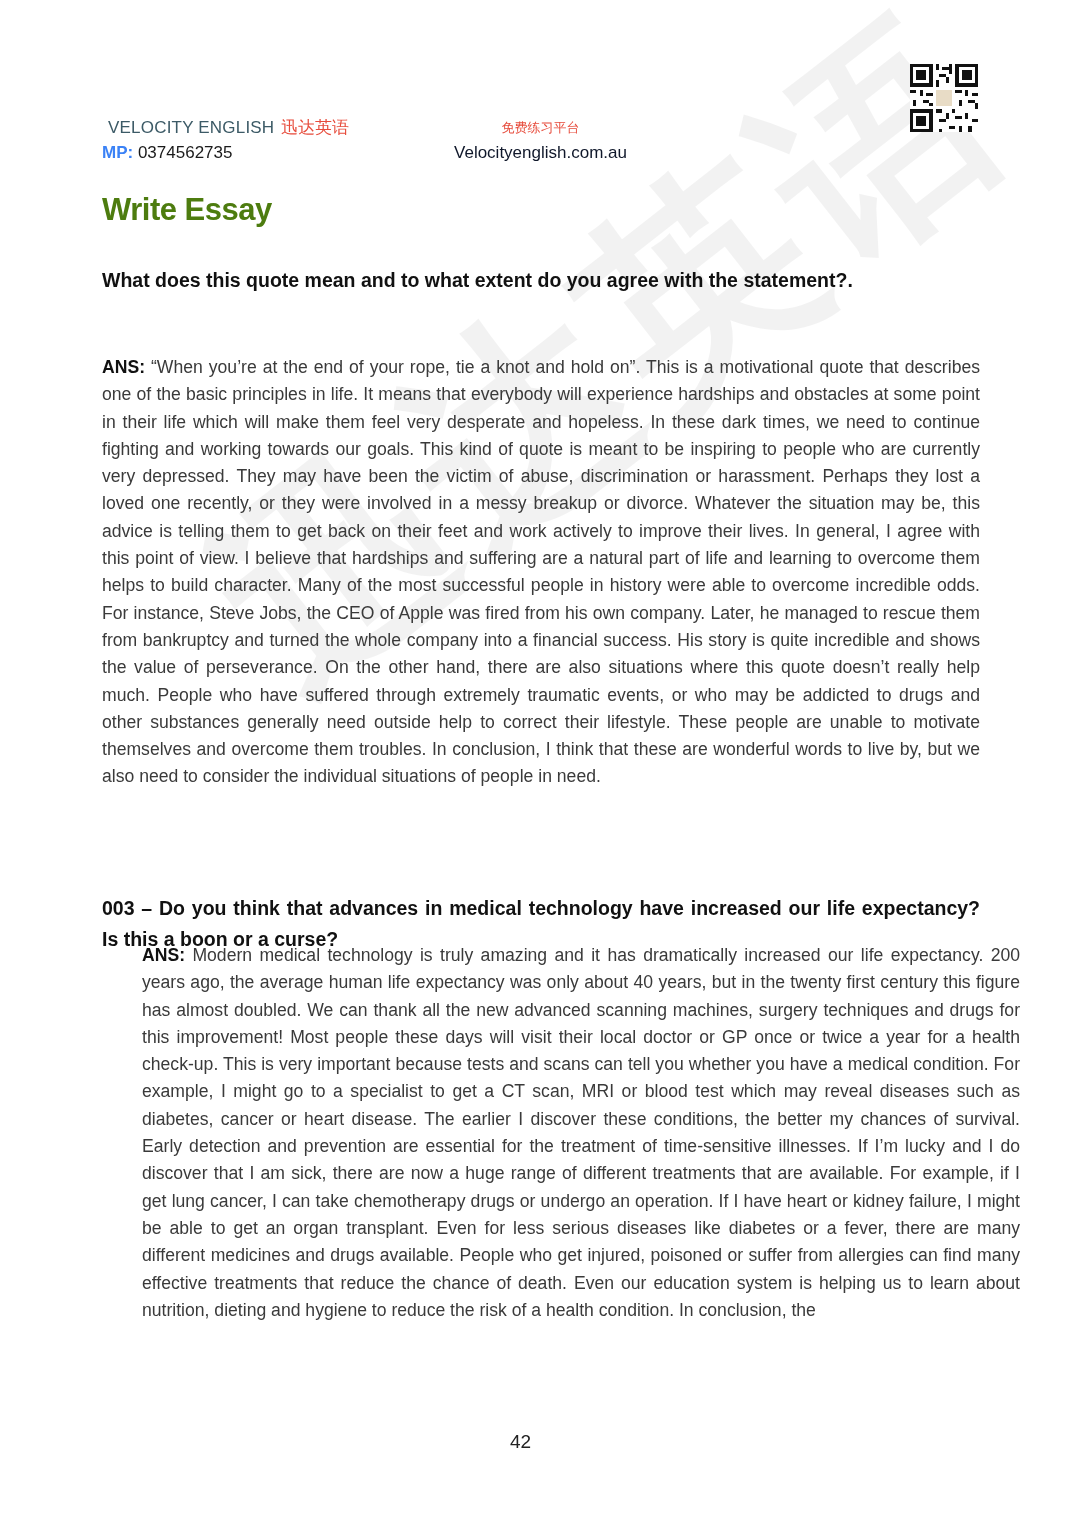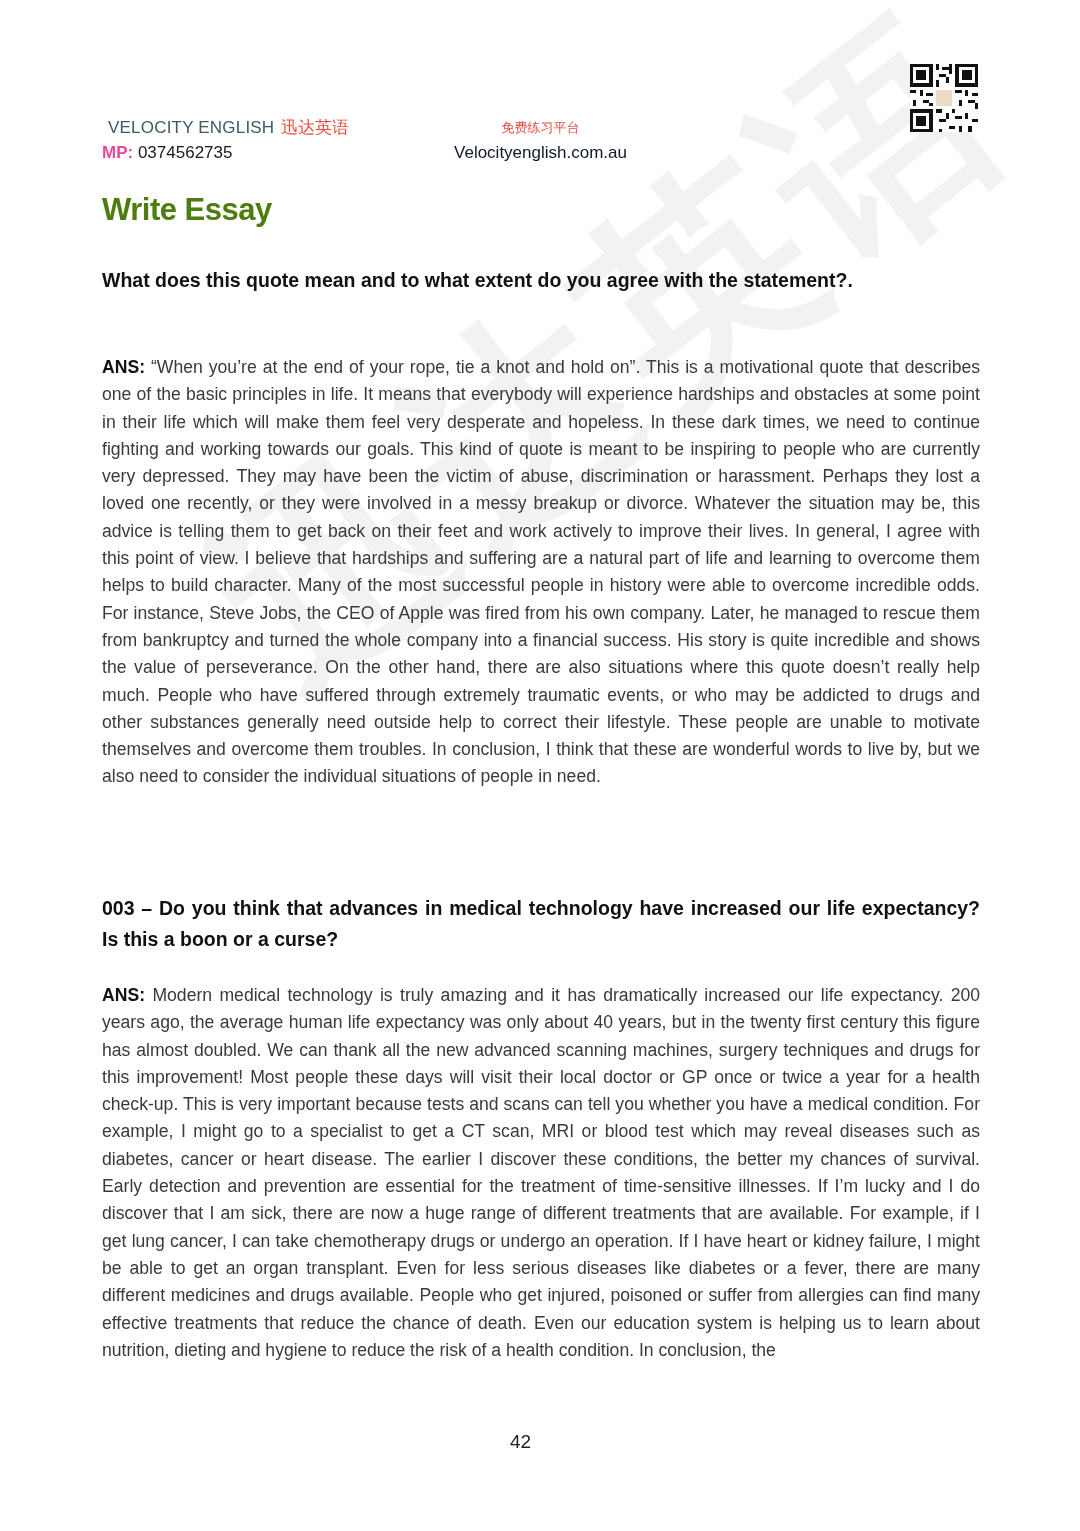--- a/index.html
+++ b/index.html
@@ -9,42 +9,42 @@
 
     .watermark { position: absolute; left: 160px; top: 520px; width: 900px; height: 360px;
                  transform: rotate(-38deg); transform-origin: 0 0;
                  font-size: 220px; font-weight: bold; color: rgba(0,0,0,0.05);
                  white-space: nowrap; pointer-events: none; letter-spacing: 10px;
                  font-family: "DejaVu Sans", sans-serif; }
 
     .hdr-left { position: absolute; left: 102px; top: 115px; font-size: 17px; line-height: 25px; }
     .brand-en { color: #3c5a66; letter-spacing: 0.2px; margin-left: 6px; }
     .brand-cn { color: #e74c3c; margin-left: 2px; font-family: "DejaVu Sans", sans-serif; }
-    .mp-label { font-weight: bold; color: #ec4899; }
+    .mp-label { font-weight: bold; color: #3b82f6; }
     .mp-val { color: #1a1a1a; }
 
     .hdr-mid { position: absolute; left: 438px; top: 115px; width: 205px; text-align: center;
                font-size: 17px; line-height: 25px; }
     .free-cn { color: #e74c3c; font-family: "DejaVu Sans", sans-serif; font-size: 13px; }
     .site { color: #0f172a; }
 
     .qr { position: absolute; left: 909px; top: 64px; width: 70px; height: 68px; }
 
     .title { position: absolute; left: 102px; top: 192px; font-size: 31px; font-weight: bold;
              color: #4d7c0f; letter-spacing: -0.5px; }
 
     .q { position: absolute; left: 102px; width: 878px; font-size: 19.5px; font-weight: bold;
          color: #111; line-height: 31px; text-align: justify; }
     .q1 { top: 265px; }
     .q2 { top: 893px; }
 
     .ans { position: absolute; left: 102px; width: 878px; font-size: 17.6px; line-height: 27.3px;
            color: #3a3a3a; text-align: justify; }
     .ans1 { top: 354px; }
-    .ans2 { top: 982px; }
+    .ans2 { top: 942px; margin-left: 40px; }
     .ans-label { font-weight: bold; color: #111; }
 
     .pagenum { position: absolute; left: 0; width: 1041px; top: 1431px; text-align: center;
                font-size: 19px; color: #222; }
   </style>
 </head>
 <body>
 
 <div class="page">
 

